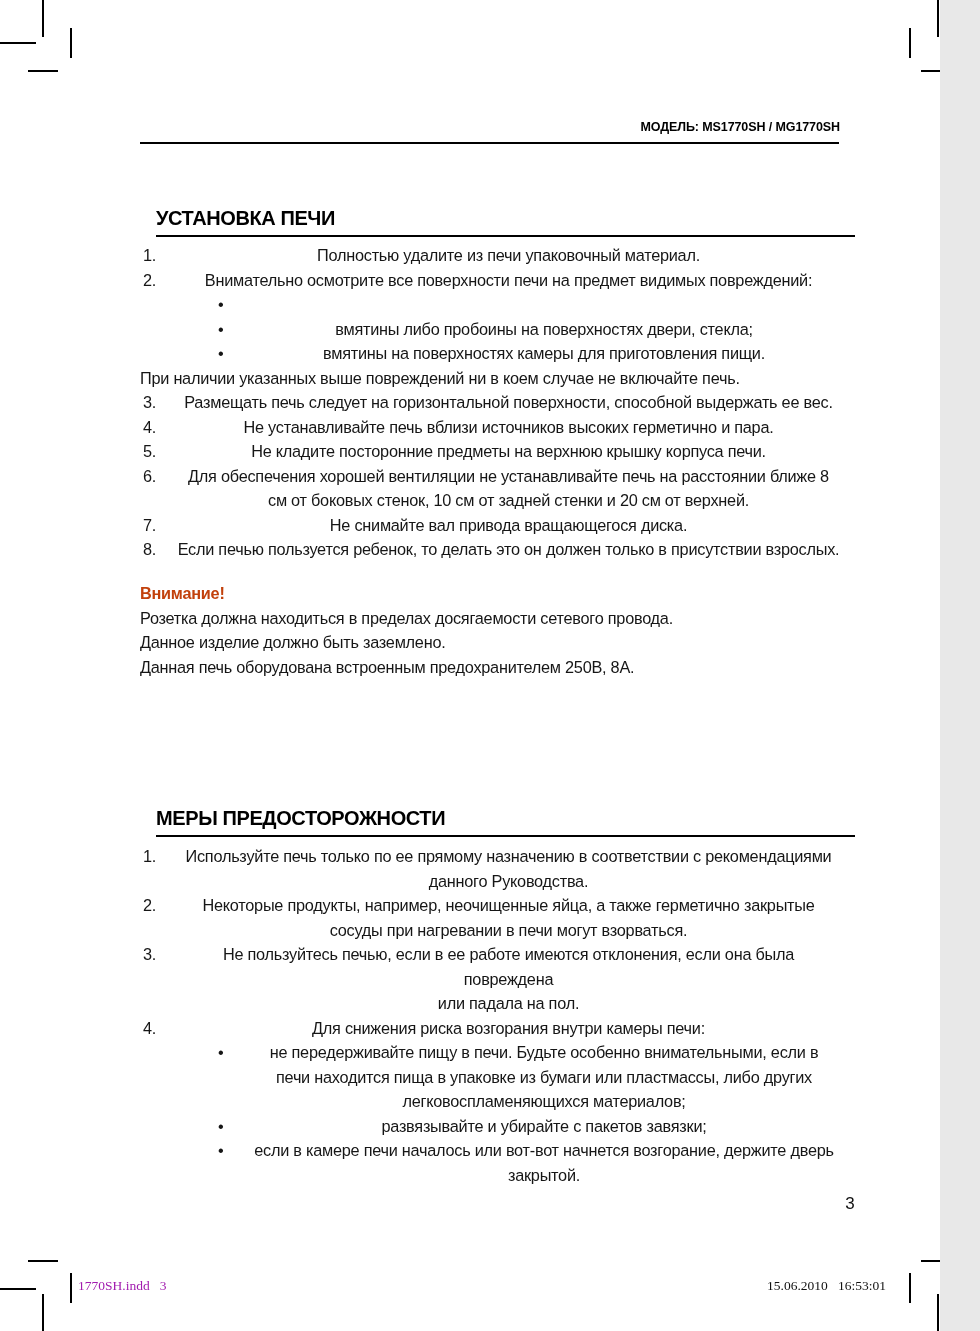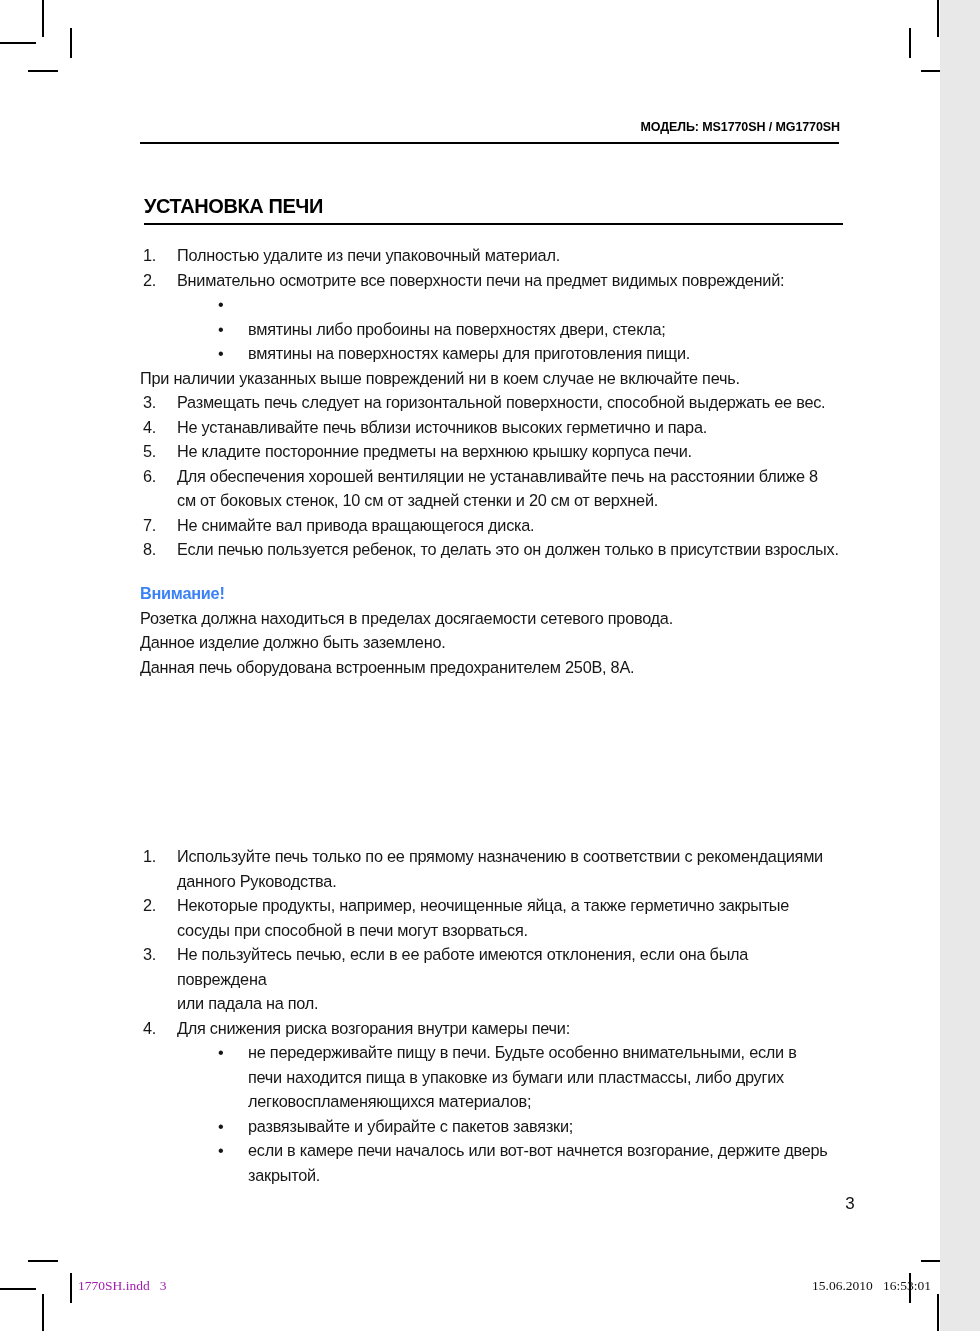--- a/index.html
+++ b/index.html
@@ -19,53 +19,53 @@
     position:absolute;top:120px;left:140px;width:700px;
     text-align:right;font-weight:bold;font-size:12.5px;
     letter-spacing:-0.1px;color:#000;
   }
   .header-rule{
     position:absolute;top:142px;left:140px;width:699px;height:1.6px;background:#000;
   }
   
   .sec-title{
     position:absolute;left:140px;width:699px;
-    margin:4px;font-size:20px;font-weight:bold;color:#000;
+    margin:16px;font-size:20px;font-weight:bold;color:#000;
     letter-spacing:-0.4px;
     padding-bottom:5px;border-bottom:2px solid #000;
   }
   #title-install{top:191px;}
   #title-precautions{top:791px;}
   
   .body-block{
     position:absolute;left:140px;width:700px;
     font-size:16.3px;line-height:24.5px;letter-spacing:-0.25px;
   }
   #list-install{top:243px;}
   #attention-block{top:581px;}
   #list-precautions{top:844px;}
   .row{display:flex;align-items:flex-start;}
   .num{flex:0 0 37px;width:37px;padding-left:3px;box-sizing:border-box;}
-  .txt{flex:1;white-space:pre-line;}
+  .txt{flex:1;white-space:pre-line;text-align:center;}
   .bullet-row{padding-left:78px;}
   .bullet-marker{flex:0 0 30px;width:30px;}
   .plain{white-space:pre-line;}
-  .attn-title{font-weight:bold;color:#3b82f6;}
+  .attn-title{font-weight:bold;color:#c2410c;}
   
   .page-number{
     position:absolute;top:1194px;left:830px;width:40px;
     text-align:center;font-size:17px;color:#111;
   }
   .footer-filename{
     position:absolute;top:1278px;left:78px;
     font-family:"Liberation Serif", serif;font-size:13.5px;color:#a21caf;
     white-space:pre;
   }
   .footer-timestamp{
-    position:absolute;top:1278px;left:812px;
+    position:absolute;top:1278px;left:767px;
     font-family:"Liberation Serif", serif;font-size:13.5px;color:#111;
     white-space:pre;
   }
 </style>
 </head>
 <body>
 
 <div class="page">
 
   <div class="cm" style="left:42px;top:0;width:1.5px;height:37px;"></div>
@@ -141,31 +141,32 @@
     </div>
   </div>
 
   <div class="body-block" id="attention-block">
     <div class="attn-title">Внимание!</div>
     <div class="plain">Розетка должна находиться в пределах досягаемости сетевого провода.</div>
     <div class="plain">Данное изделие должно быть заземлено.</div>
     <div class="plain">Данная печь оборудована встроенным предохранителем 250В, 8А.</div>
   </div>
 
+  <h2 class="sec-title" id="title-precautions">МЕРЫ ПРЕДОСТОРОЖНОСТИ</h2>
 
   <div class="body-block" id="list-precautions">
     <div class="row">
       <span class="num">1.</span>
       <span class="txt">Используйте печь только по ее прямому назначению в соответствии с рекомендациями
 данного Руководства.</span>
     </div>
     <div class="row">
       <span class="num">2.</span>
       <span class="txt">Некоторые продукты, например, неочищенные яйца, а также герметично закрытые
-сосуды при способной в печи могут взорваться.</span>
+сосуды при нагревании в печи могут взорваться.</span>
     </div>
     <div class="row">
       <span class="num">3.</span>
       <span class="txt">Не пользуйтесь печью, если в ее работе имеются отклонения, если она была повреждена
 или падала на пол.</span>
     </div>
     <div class="row">
       <span class="num">4.</span>
       <span class="txt">Для снижения риска возгорания внутри камеры печи:</span>
     </div>

